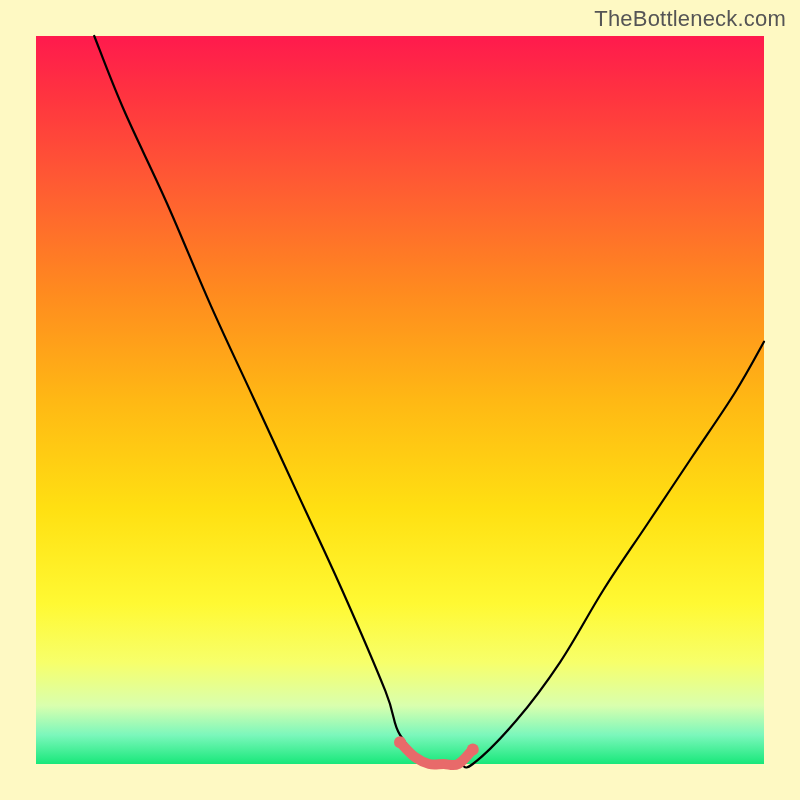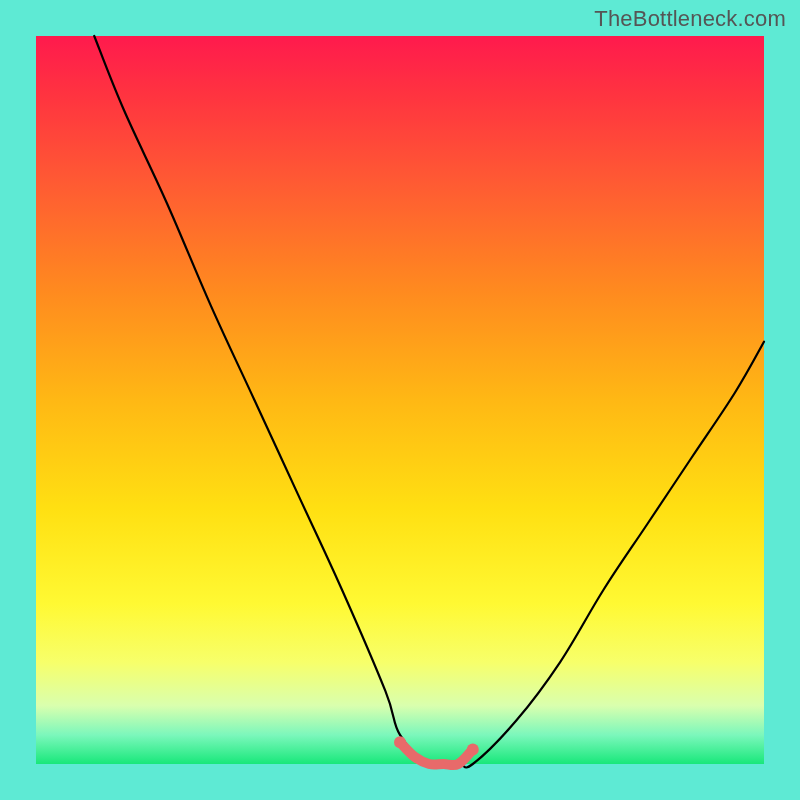--- a/index.html
+++ b/index.html
@@ -8,21 +8,21 @@
     width: 800px;
     height: 800px;
     overflow: hidden;
     background: #000;
     font-family: Arial, Helvetica, sans-serif;
   }
   .frame {
     position: relative;
     width: 800px;
     height: 800px;
-    background: #5eead4;
+    background: #fef9c3;
   }
   .watermark {
     position: absolute;
     top: 6px;
     right: 14px;
     color: #555;
     font-size: 22px;
     font-weight: 500;
     letter-spacing: 0.2px;
     z-index: 10;

